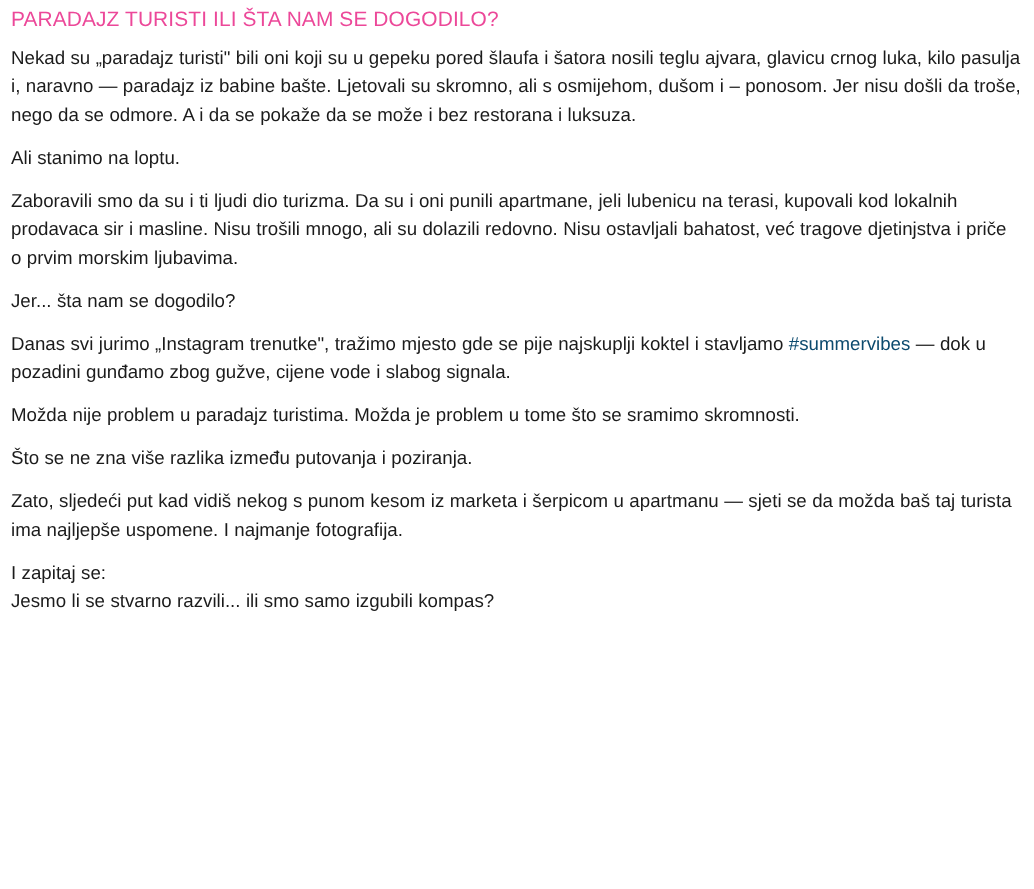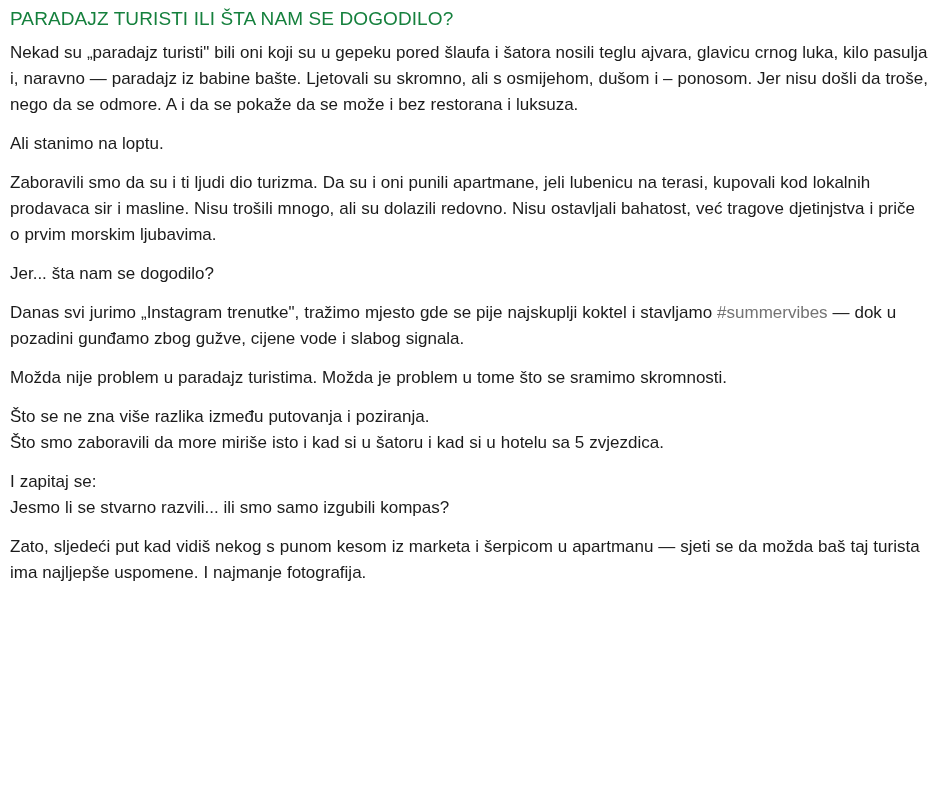--- a/index.html
+++ b/index.html
@@ -17,21 +17,21 @@
   }
   .post {
     box-sizing: border-box;
     width: 940px;
     padding: 6px 10px 0 10px;
   }
   .post-title {
     font-size: 19px;
     line-height: 26px;
     font-weight: 400;
-    color: #15803d;
+    color: #ec4899;
     letter-spacing: 0.1px;
     margin: 0 0 8px 0;
     white-space: nowrap;
   }
   .para {
     font-size: 17px;
     line-height: 26px;
     font-weight: 400;
     color: #1b1b1b;
     margin: 0 0 13px 0;
@@ -63,30 +63,29 @@
   <p class="para">Nekad su „paradajz turisti" bili oni koji su u gepeku pored šlaufa i šatora nosili teglu ajvara, glavicu crnog luka, kilo pasulja i, naravno — paradajz iz babine bašte. Ljetovali su skromno, ali s osmijehom, dušom i – ponosom. Jer nisu došli da troše, nego da se odmore. A i da se pokaže da se može i bez restorana i luksuza.</p>
 
 
 
   <p class="para">Ali stanimo na loptu.</p>
 
   <p class="para">Zaboravili smo da su i ti ljudi dio turizma. Da su i oni punili apartmane, jeli lubenicu na terasi, kupovali kod lokalnih prodavaca sir i masline. Nisu trošili mnogo, ali su dolazili redovno. Nisu ostavljali bahatost, već tragove djetinjstva i priče o prvim morskim ljubavima.</p>
 
   <p class="para">Jer... šta nam se dogodilo?</p>
 
-  <p class="para"><span>Danas svi jurimo „Instagram trenutke", tražimo mjesto gde se pije najskuplji koktel i stavljamo </span><a class="hashtag" href="#" style="color: #737373;">#summervibes</a><span> — dok u pozadini gunđamo zbog gužve, cijene vode i slabog signala.</span></p>
+  <p class="para"><span>Danas svi jurimo „Instagram trenutke", tražimo mjesto gde se pije najskuplji koktel i stavljamo </span><a class="hashtag" href="#" style="color: #0c4a6e;">#summervibes</a><span> — dok u pozadini gunđamo zbog gužve, cijene vode i slabog signala.</span></p>
 
 
   <p class="para">Možda nije problem u paradajz turistima. Možda je problem u tome što se sramimo skromnosti.</p>
 
   <p class="para tight">
     <span class="ln">Što se ne zna više razlika između putovanja i poziranja.</span>
-    <span class="ln">Što smo zaboravili da more miriše isto i kad si u šatoru i kad si u hotelu sa 5 zvjezdica.</span>
   </p>
+
+  <p class="para">Zato, sljedeći put kad vidiš nekog s punom kesom iz marketa i šerpicom u apartmanu — sjeti se da možda baš taj turista ima najljepše uspomene. I najmanje fotografija.</p>
 
   <p class="para tight">
     <span class="ln">I zapitaj se:</span>
     <span class="ln">Jesmo li se stvarno razvili... ili smo samo izgubili kompas?</span>
   </p>
 
-  <p class="para">Zato, sljedeći put kad vidiš nekog s punom kesom iz marketa i šerpicom u apartmanu — sjeti se da možda baš taj turista ima najljepše uspomene. I najmanje fotografija.</p>
-
 </article>
 
 </body></html>

